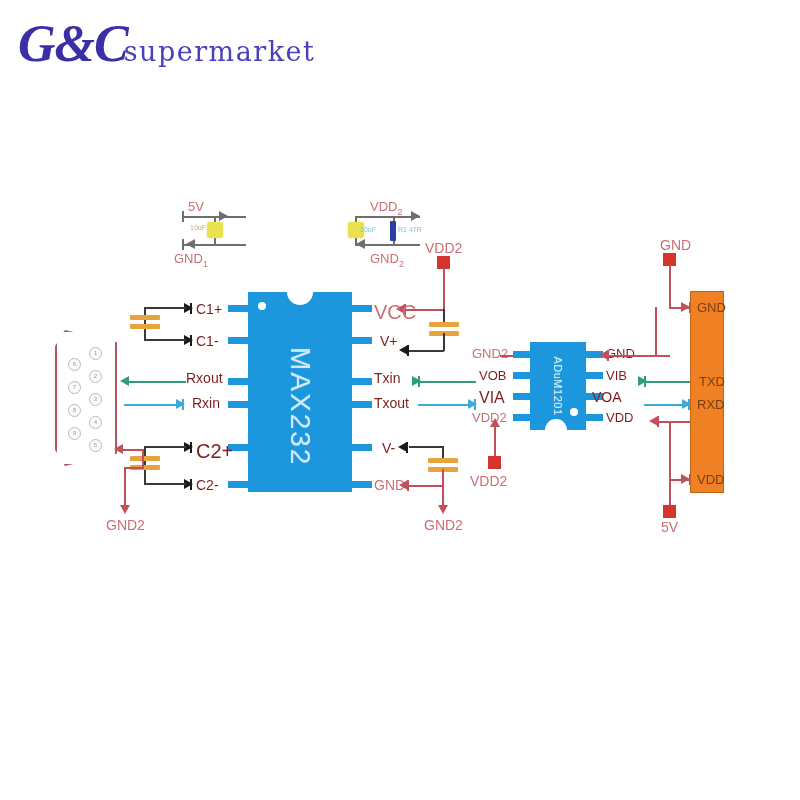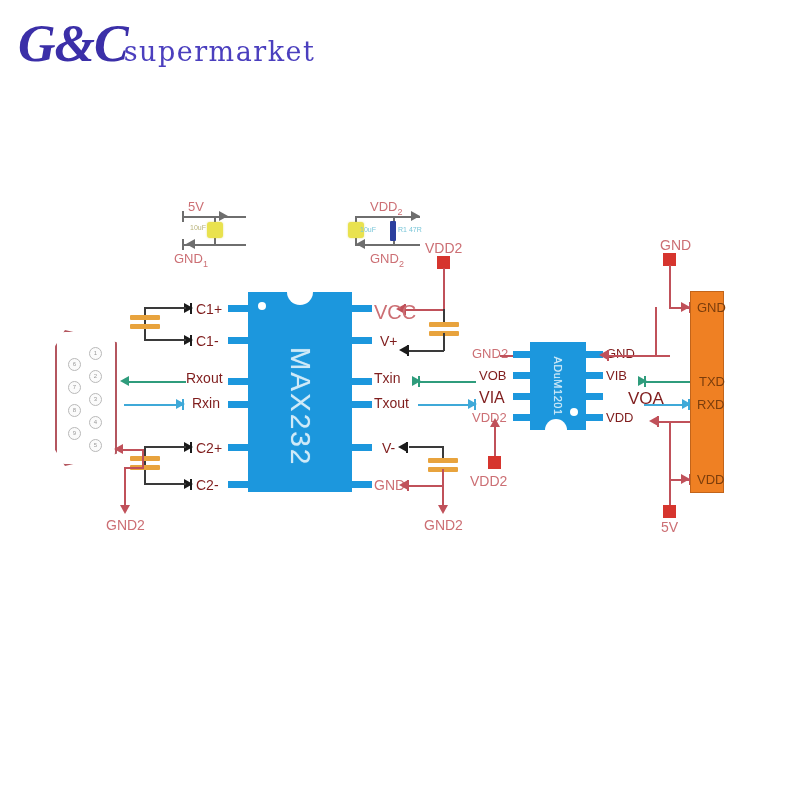--- a/index.html
+++ b/index.html
@@ -338,21 +338,21 @@
   <div class="pin" style="left:350px; top:337px; width:22px;"></div>
   <div class="pin" style="left:350px; top:378px; width:22px;"></div>
   <div class="pin" style="left:350px; top:401px; width:22px;"></div>
   <div class="pin" style="left:350px; top:444px; width:22px;"></div>
   <div class="pin" style="left:350px; top:481px; width:22px;"></div>
 
   <div class="lbl lbl-dark" style="left:196px; top:302px; font-size:14px;">C1+</div>
   <div class="lbl lbl-dark" style="left:196px; top:334px; font-size:14px;">C1-</div>
   <div class="lbl lbl-dark" style="left:186px; top:371px; font-size:14px;">Rxout</div>
   <div class="lbl lbl-dark" style="left:192px; top:396px; font-size:14px;">Rxin</div>
-  <div class="lbl lbl-dark" style="left:196px; top:441px; font-size:14px;text-align:right;">C2+</div>
+  <div class="lbl lbl-dark" style="left:196px; top:441px; font-size:20px;text-align:right;">C2+</div>
   <div class="lbl lbl-dark" style="left:196px; top:478px; font-size:14px;">C2-</div>
 
   <div class="lbl lbl-red" style="left:374px; top:302px; font-size:20px;">VCC</div>
   <div class="lbl lbl-dark" style="left:380px; top:334px; font-size:14px;">V+</div>
   <div class="lbl lbl-dark" style="left:374px; top:371px; font-size:14px;">Txin</div>
   <div class="lbl lbl-dark" style="left:374px; top:396px; font-size:14px;">Txout</div>
   <div class="lbl lbl-dark" style="left:382px; top:441px; font-size:14px;">V-</div>
   <div class="lbl lbl-red" style="left:374px; top:478px; font-size:14px;">GND</div>
 
   <div class="bar bar-dk" style="left:190px; top:303px;"></div>
@@ -446,21 +446,21 @@
   <div class="pin" style="left:585px; top:393px; width:18px;"></div>
   <div class="pin" style="left:585px; top:414px; width:18px;"></div>
 
   <div class="lbl lbl-red" style="left:472px; top:347px; font-size:13px;">GND2</div>
   <div class="lbl lbl-dark" style="left:479px; top:369px; font-size:13px;">VOB</div>
   <div class="lbl lbl-dark" style="left:479px; top:390px; font-size:16px;">VIA</div>
   <div class="lbl lbl-red" style="left:472px; top:411px; font-size:13px;">VDD2</div>
 
   <div class="lbl lbl-dark" style="left:606px; top:347px; font-size:13px;">GND</div>
   <div class="lbl lbl-dark" style="left:606px; top:369px; font-size:13px;">VIB</div>
-  <div class="lbl lbl-dark" style="left:628px; top:390px; font-size:17px;">VOA</div>
+  <div class="lbl lbl-dark" style="left:592px; top:390px; font-size:14px;">VOA</div>
   <div class="lbl lbl-dark" style="left:606px; top:411px; font-size:13px;">VDD</div>
 
   <div class="wire w-h w-red" style="left:500px; top:355px; width:13px;"></div>
 
   <div class="wire w-v w-red" style="left:494px; top:420px; height:38px;"></div>
   <div class="arr arr-u" style="left:490px; top:418px;"></div>
   <div class="term" style="left:488px; top:456px;"></div>
   <div class="lbl lbl-red" style="left:470px; top:474px; font-size:14px;">VDD2</div>
 
   <div class="lbl lbl-red" style="left:660px; top:238px; font-size:14px;">GND</div>

